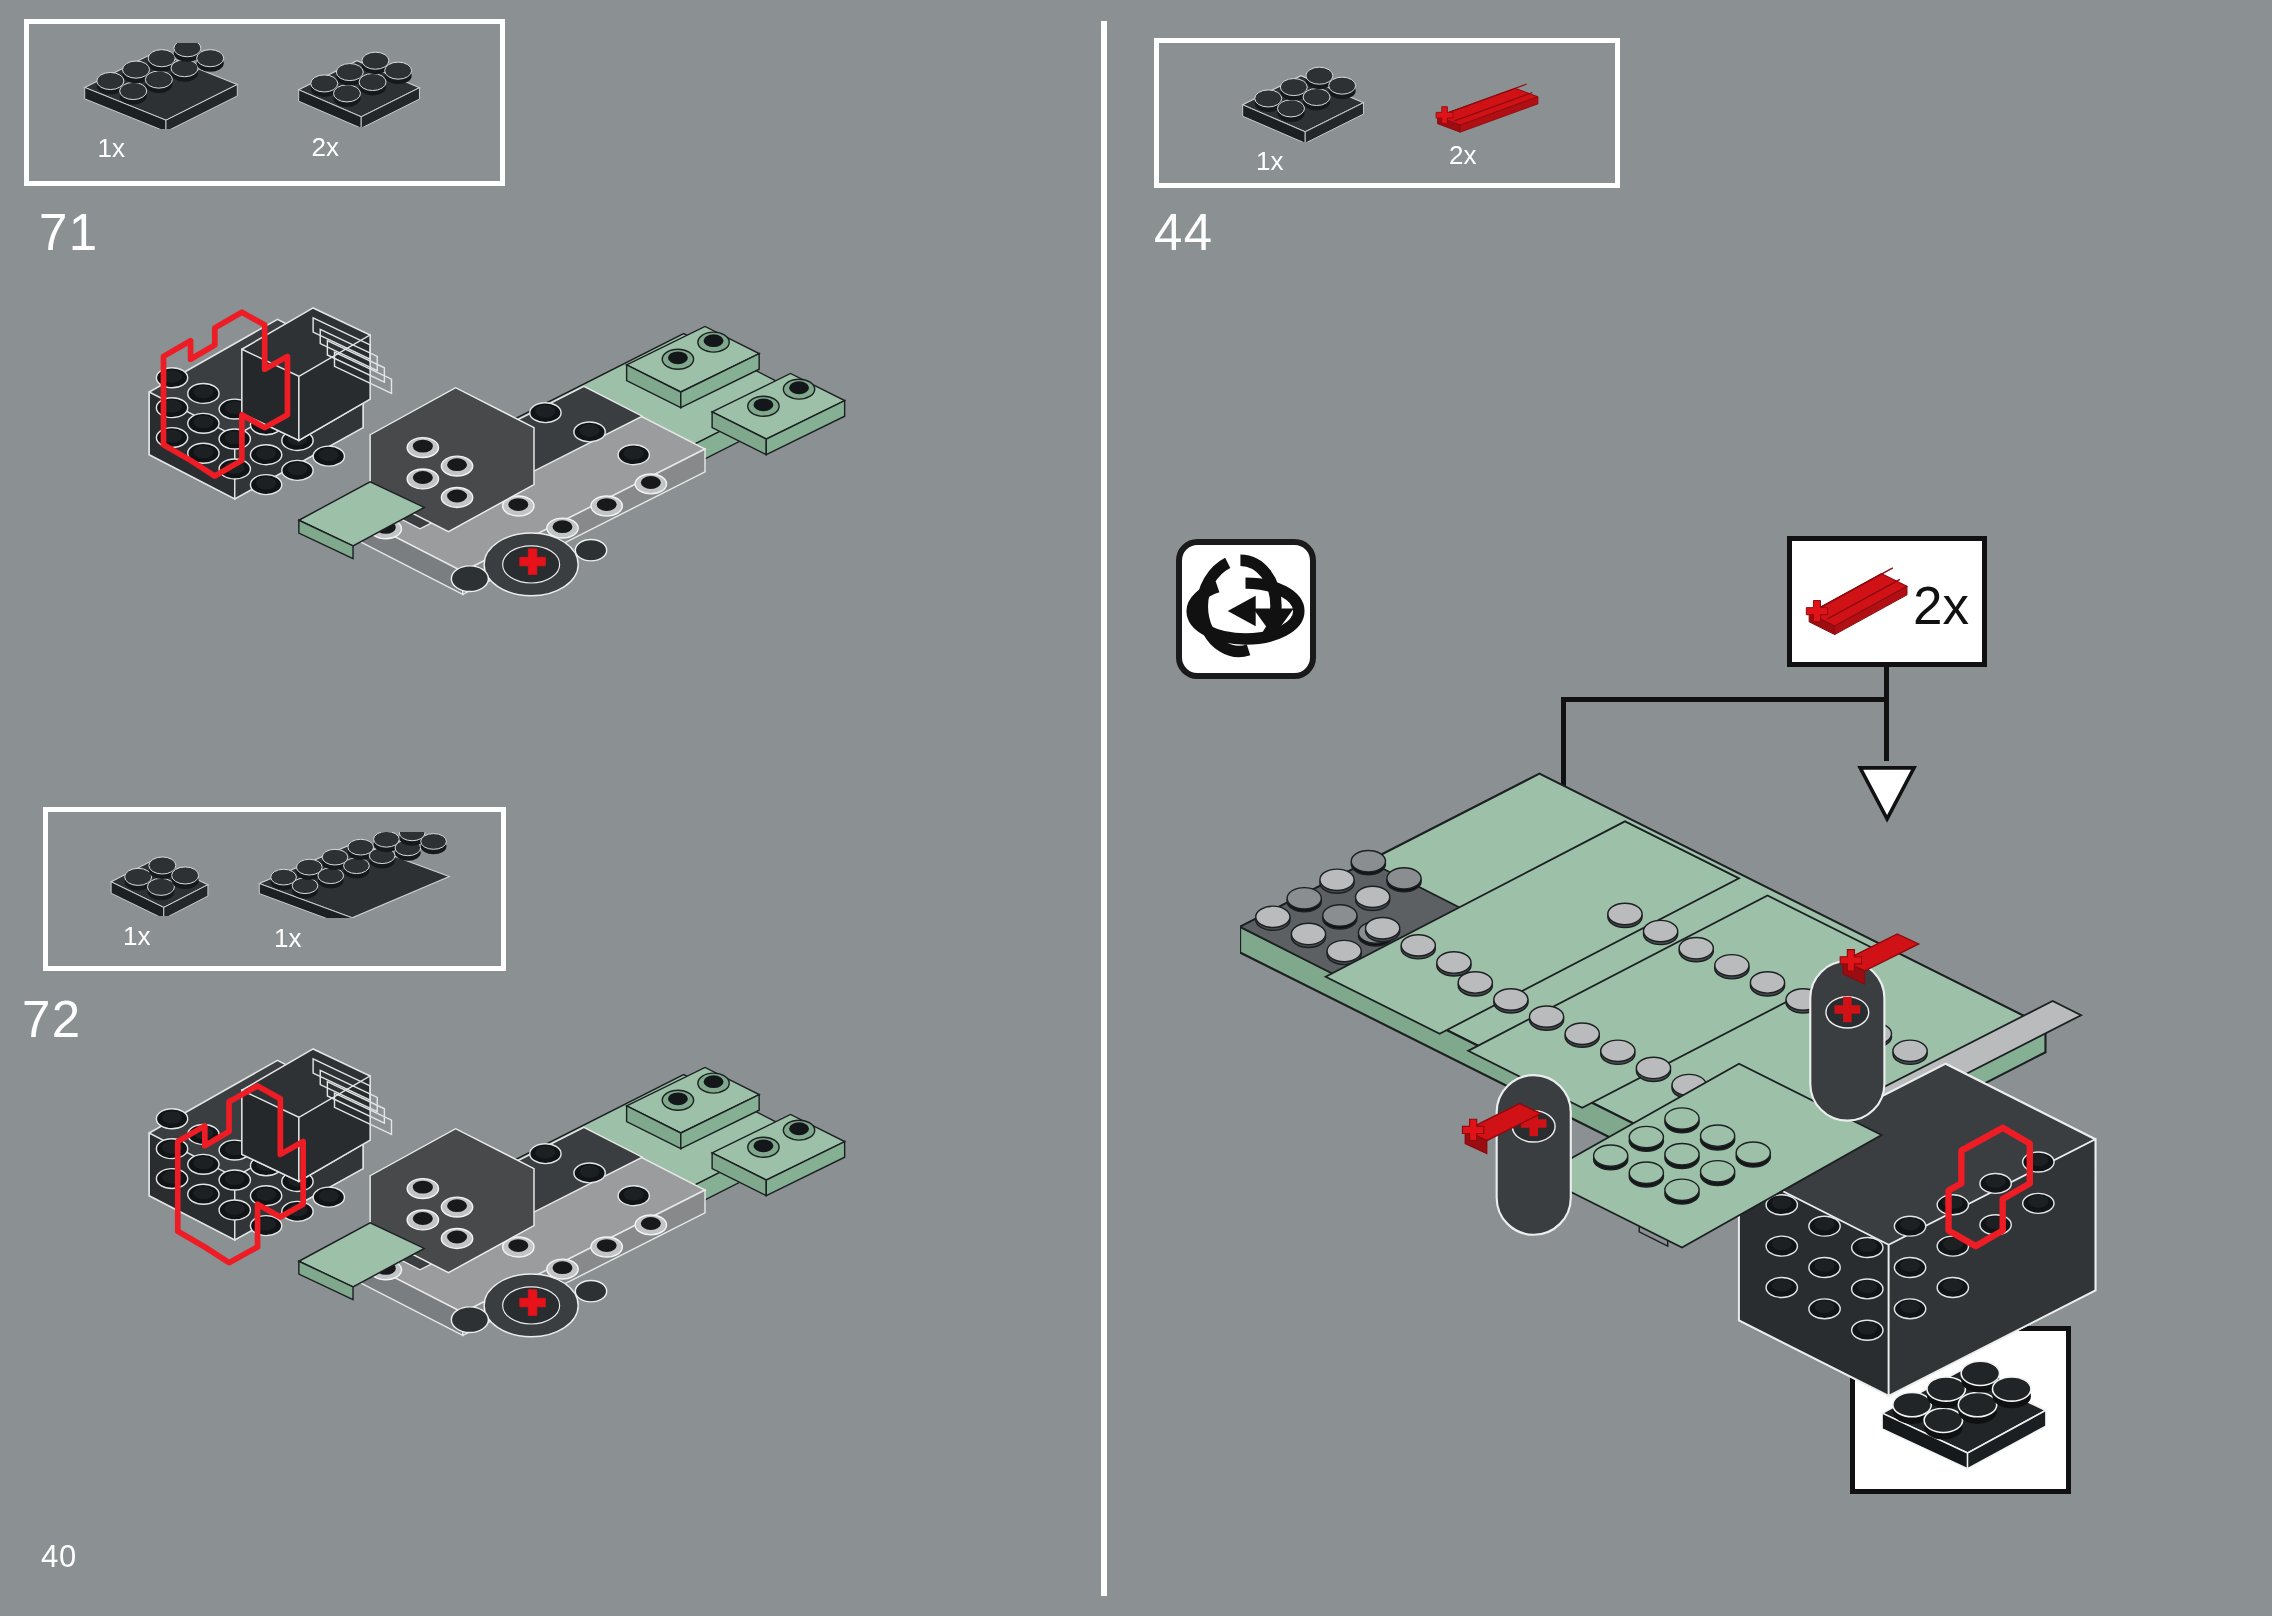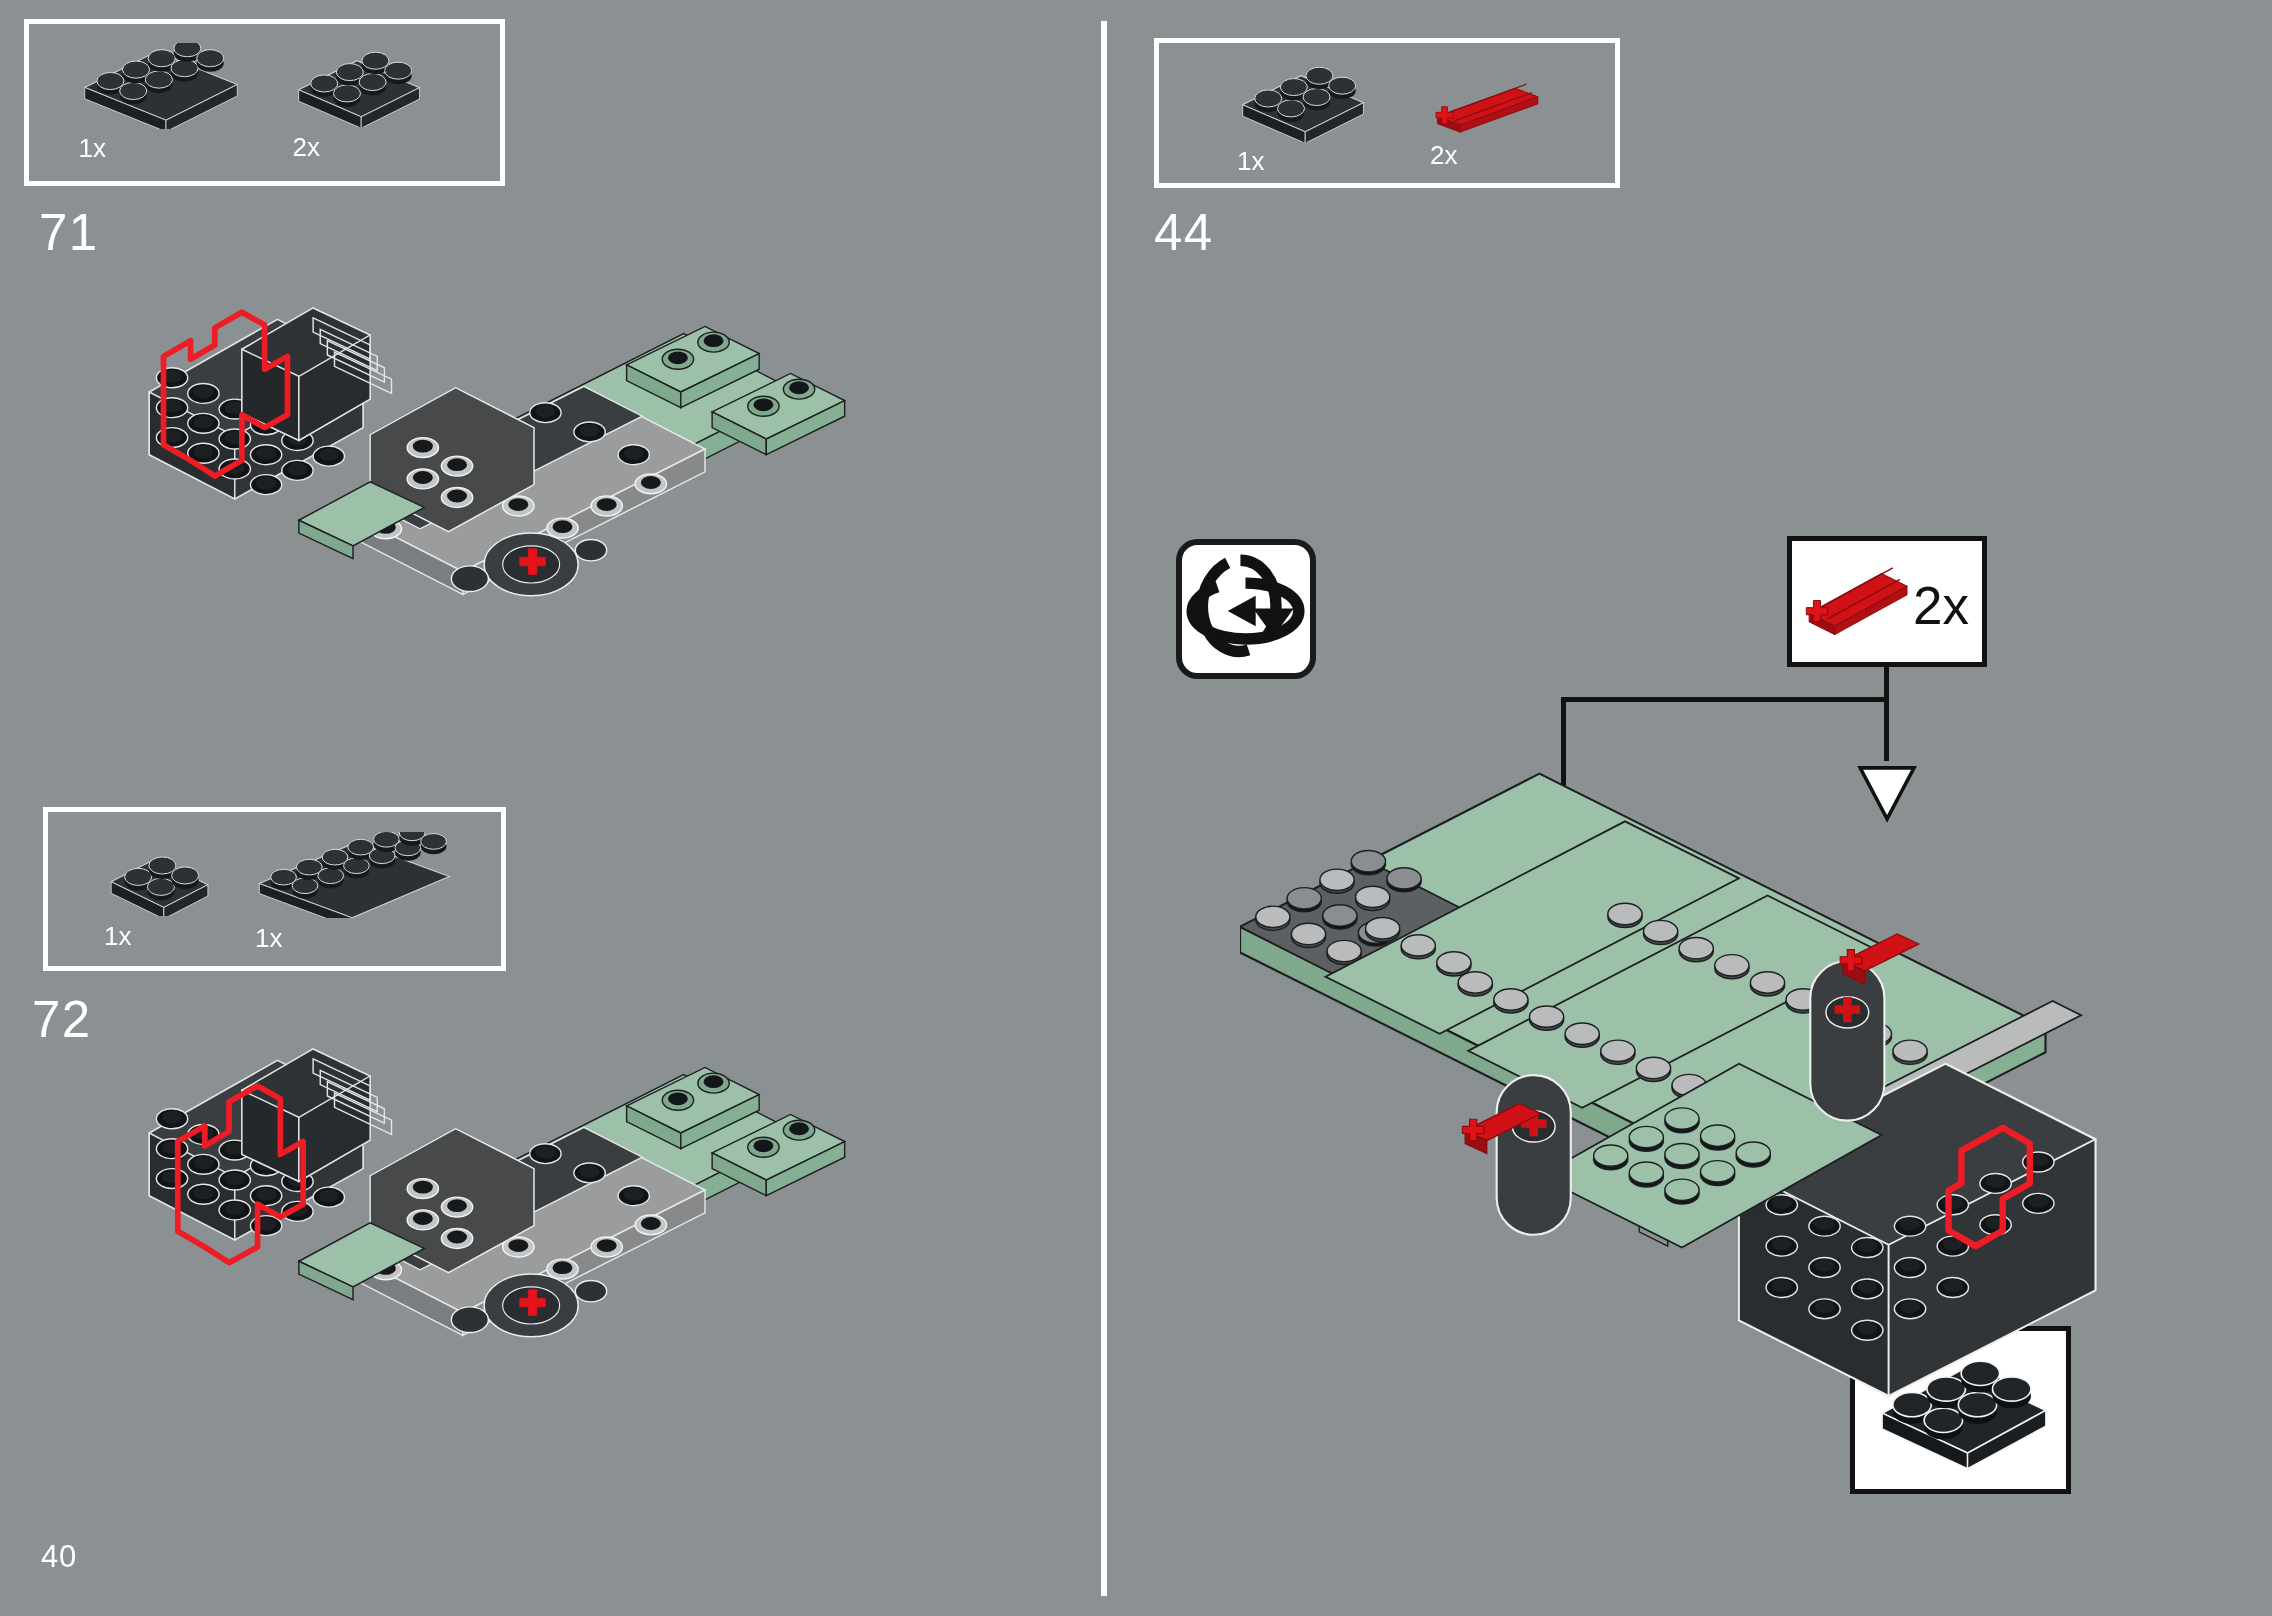--- a/index.html
+++ b/index.html
@@ -47,20 +47,21 @@
     position: absolute;
     text-align: center;
   }
   .parts-qty {
     color: #ffffff;
     font-size: 26px;
     font-weight: 300;
     letter-spacing: 0px;
     margin-top: 2.9px;
     text-align: left;
+    margin-left: 19px;
   }
 
   
   .step-number {
     position: absolute;
     color: #ffffff;
     font-size: 51px;
     font-weight: 400;
     line-height: 1;
     letter-spacing: 1.4px;
@@ -321,21 +322,21 @@
         <use href="#stud26" x="184" y="17"></use>
         <use href="#stud26" x="214" y="29"></use>
         <use href="#stud26" x="220" y="8"></use>
         <use href="#stud26" x="250" y="20"></use>
       </g>
     </svg>
     <div class="parts-qty">1x</div>
   </div>
 </div>
 
-<div class="step-number" style="left:32px; top:994px;text-align:right;">72</div>
+<div class="step-number" style="left:22px; top:994px;text-align:right;">72</div>
 
 <div class="build" style="left:135px; top:1026px;">
   <svg width="855" height="442" viewBox="0 0 1200 620">
     <defs>
       <g id="s72_ring">
         <ellipse cx="0" cy="0" rx="22" ry="14" fill="#111416" stroke="#e3e5e6" stroke-width="2"></ellipse>
         <ellipse cx="0" cy="-2" rx="14" ry="9" fill="#1d2022"></ellipse>
       </g>
       <g id="s72_gring">
         <ellipse cx="0" cy="0" rx="22" ry="14" fill="#7fa88c" stroke="#1d2022" stroke-width="2"></ellipse>

